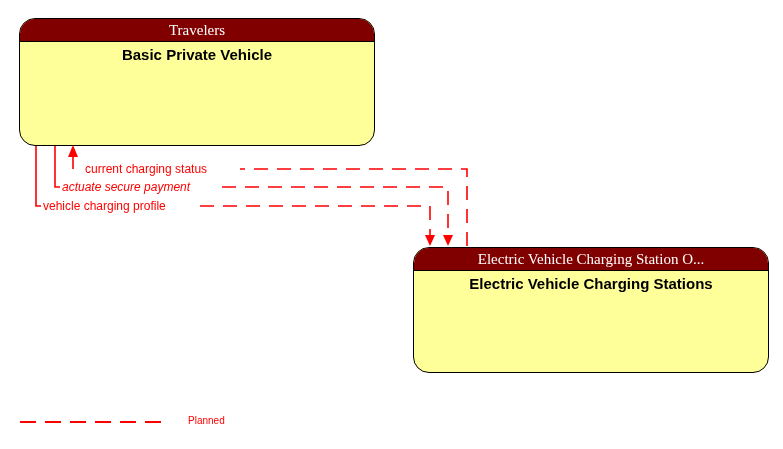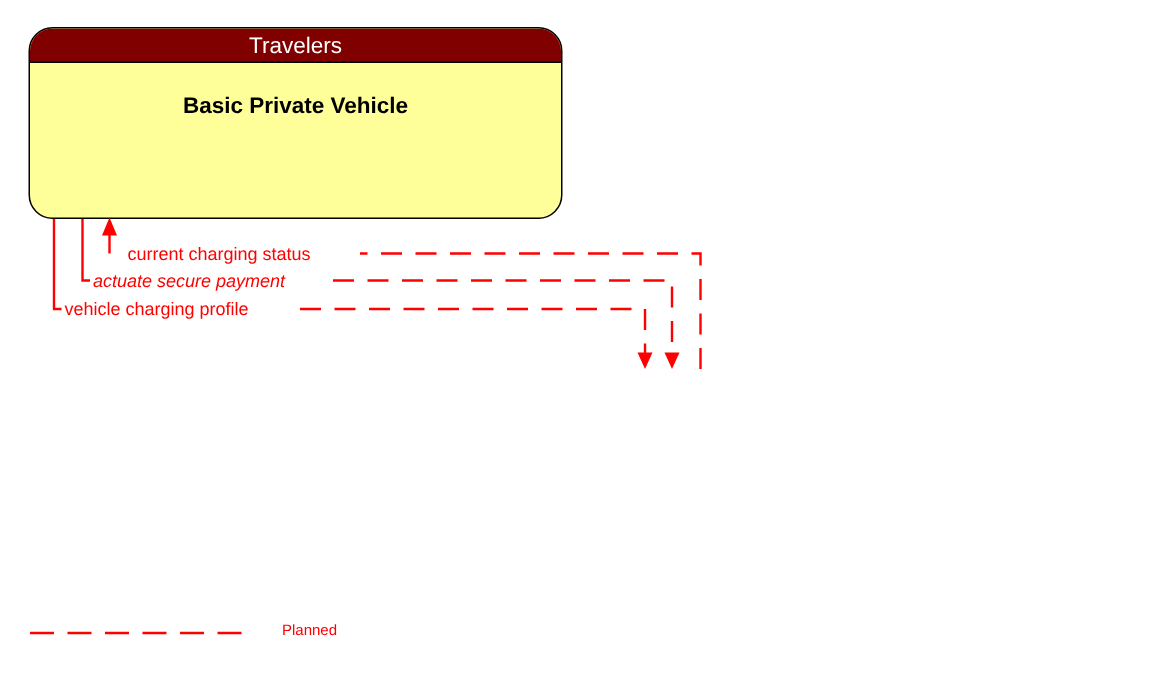--- a/index.html
+++ b/index.html
@@ -30,28 +30,29 @@
     box-sizing: border-box;
     height: 23px;
     background: #800000;
     color: #ffffff;
     font-size: 15px;
     line-height: 23px;
     text-align: center;
     white-space: nowrap;
     overflow: hidden;
     border-bottom: 1px solid #000000;
+    font-family: Liberation Serif, serif;
   }
   .node-title {
     color: #000000;
     font-size: 15px;
     font-weight: bold;
     text-align: center;
     white-space: nowrap;
-    padding-top: 20px;
+    padding-top: 4px;
   }
 
   #node-travelers {
     left: 19px;
     top: 18px;
     width: 356px;
     height: 128px;
   }
   #node-evcs {
     left: 413px;
@@ -103,20 +104,24 @@
 </head>
 <body>
 
 <div id="stage">
 
   <div class="node" id="node-travelers">
     <div class="node-header">Travelers</div>
     <div class="node-title">Basic Private Vehicle</div>
   </div>
 
+  <div class="node" id="node-evcs">
+    <div class="node-header">Electric Vehicle Charging Station O...</div>
+    <div class="node-title">Electric Vehicle Charging Stations</div>
+  </div>
 
   <svg id="flow-layer" width="783" height="449" viewBox="0 0 783 449" xmlns="http://www.w3.org/2000/svg">
 
     <g>
       <path d="M 36 146 L 36 206 L 41 206" fill="none" stroke="#ff0000" stroke-width="1.6"></path>
       <path d="M 200 206 L 430 206 L 430 236" fill="none" stroke="#ff0000" stroke-width="1.6" stroke-dasharray="14 9"></path>
       <polygon points="430,246 425,235 435,235" fill="#ff0000"></polygon>
     </g>
 
     <g>

